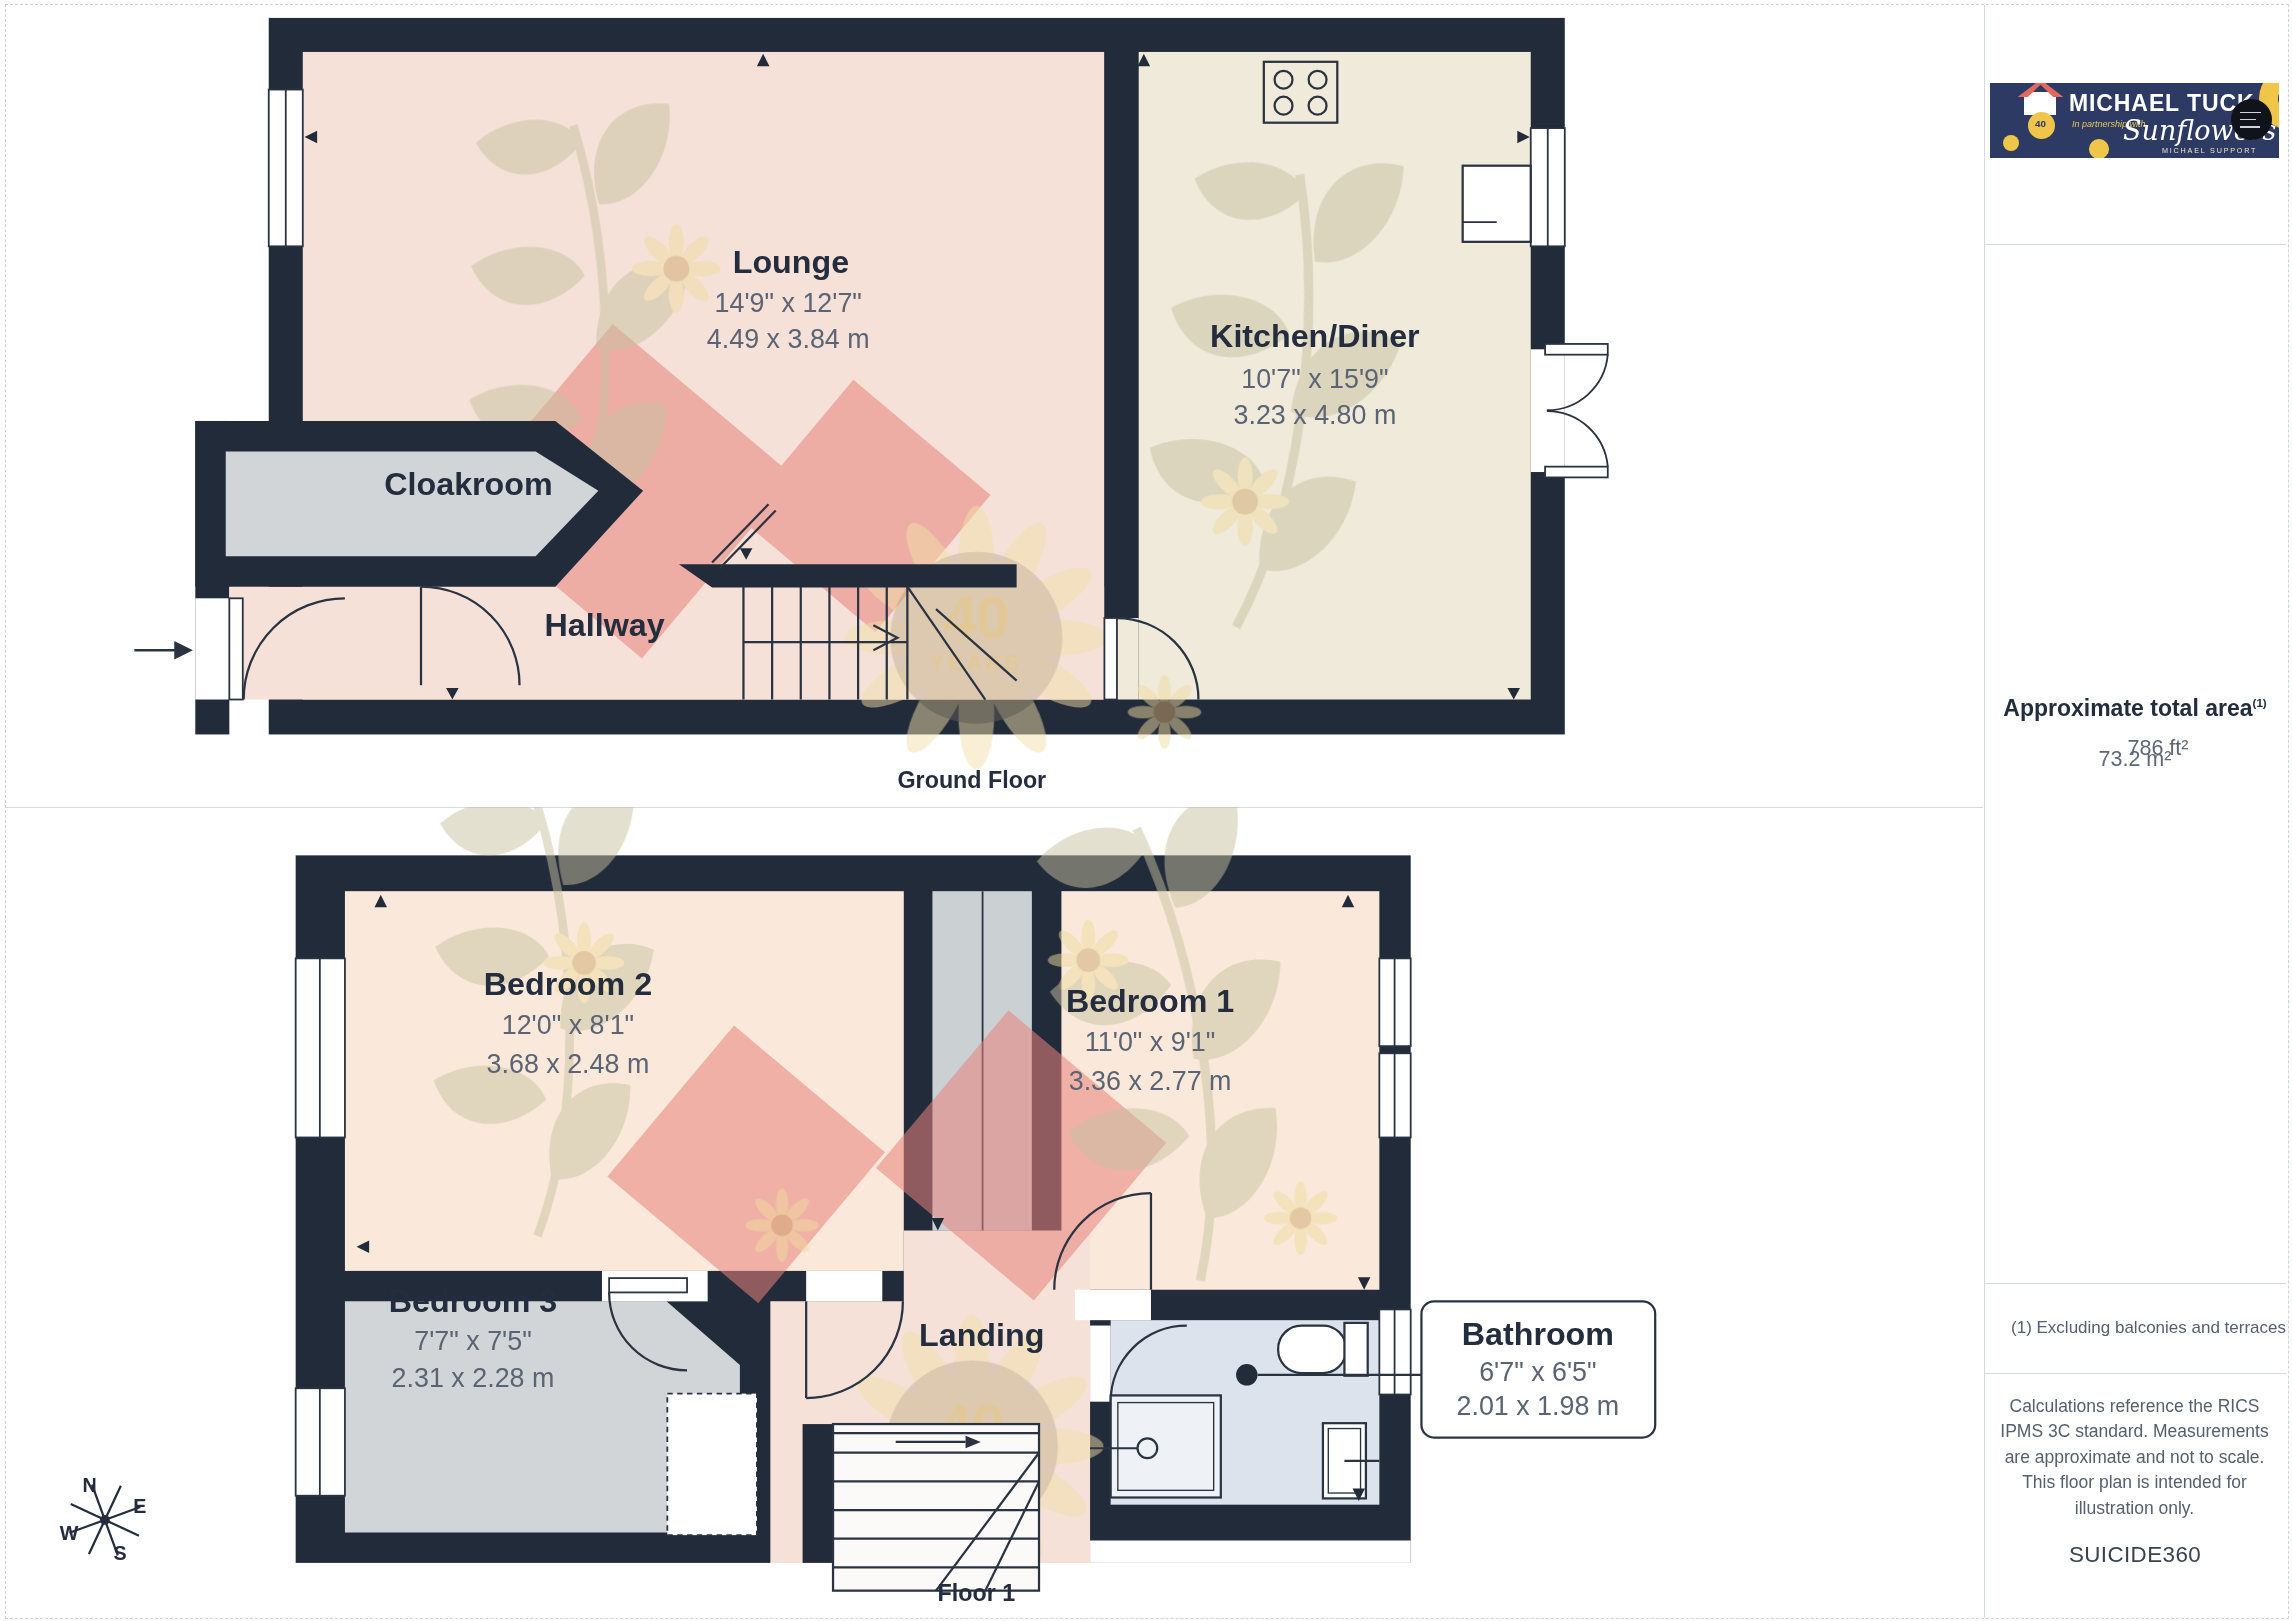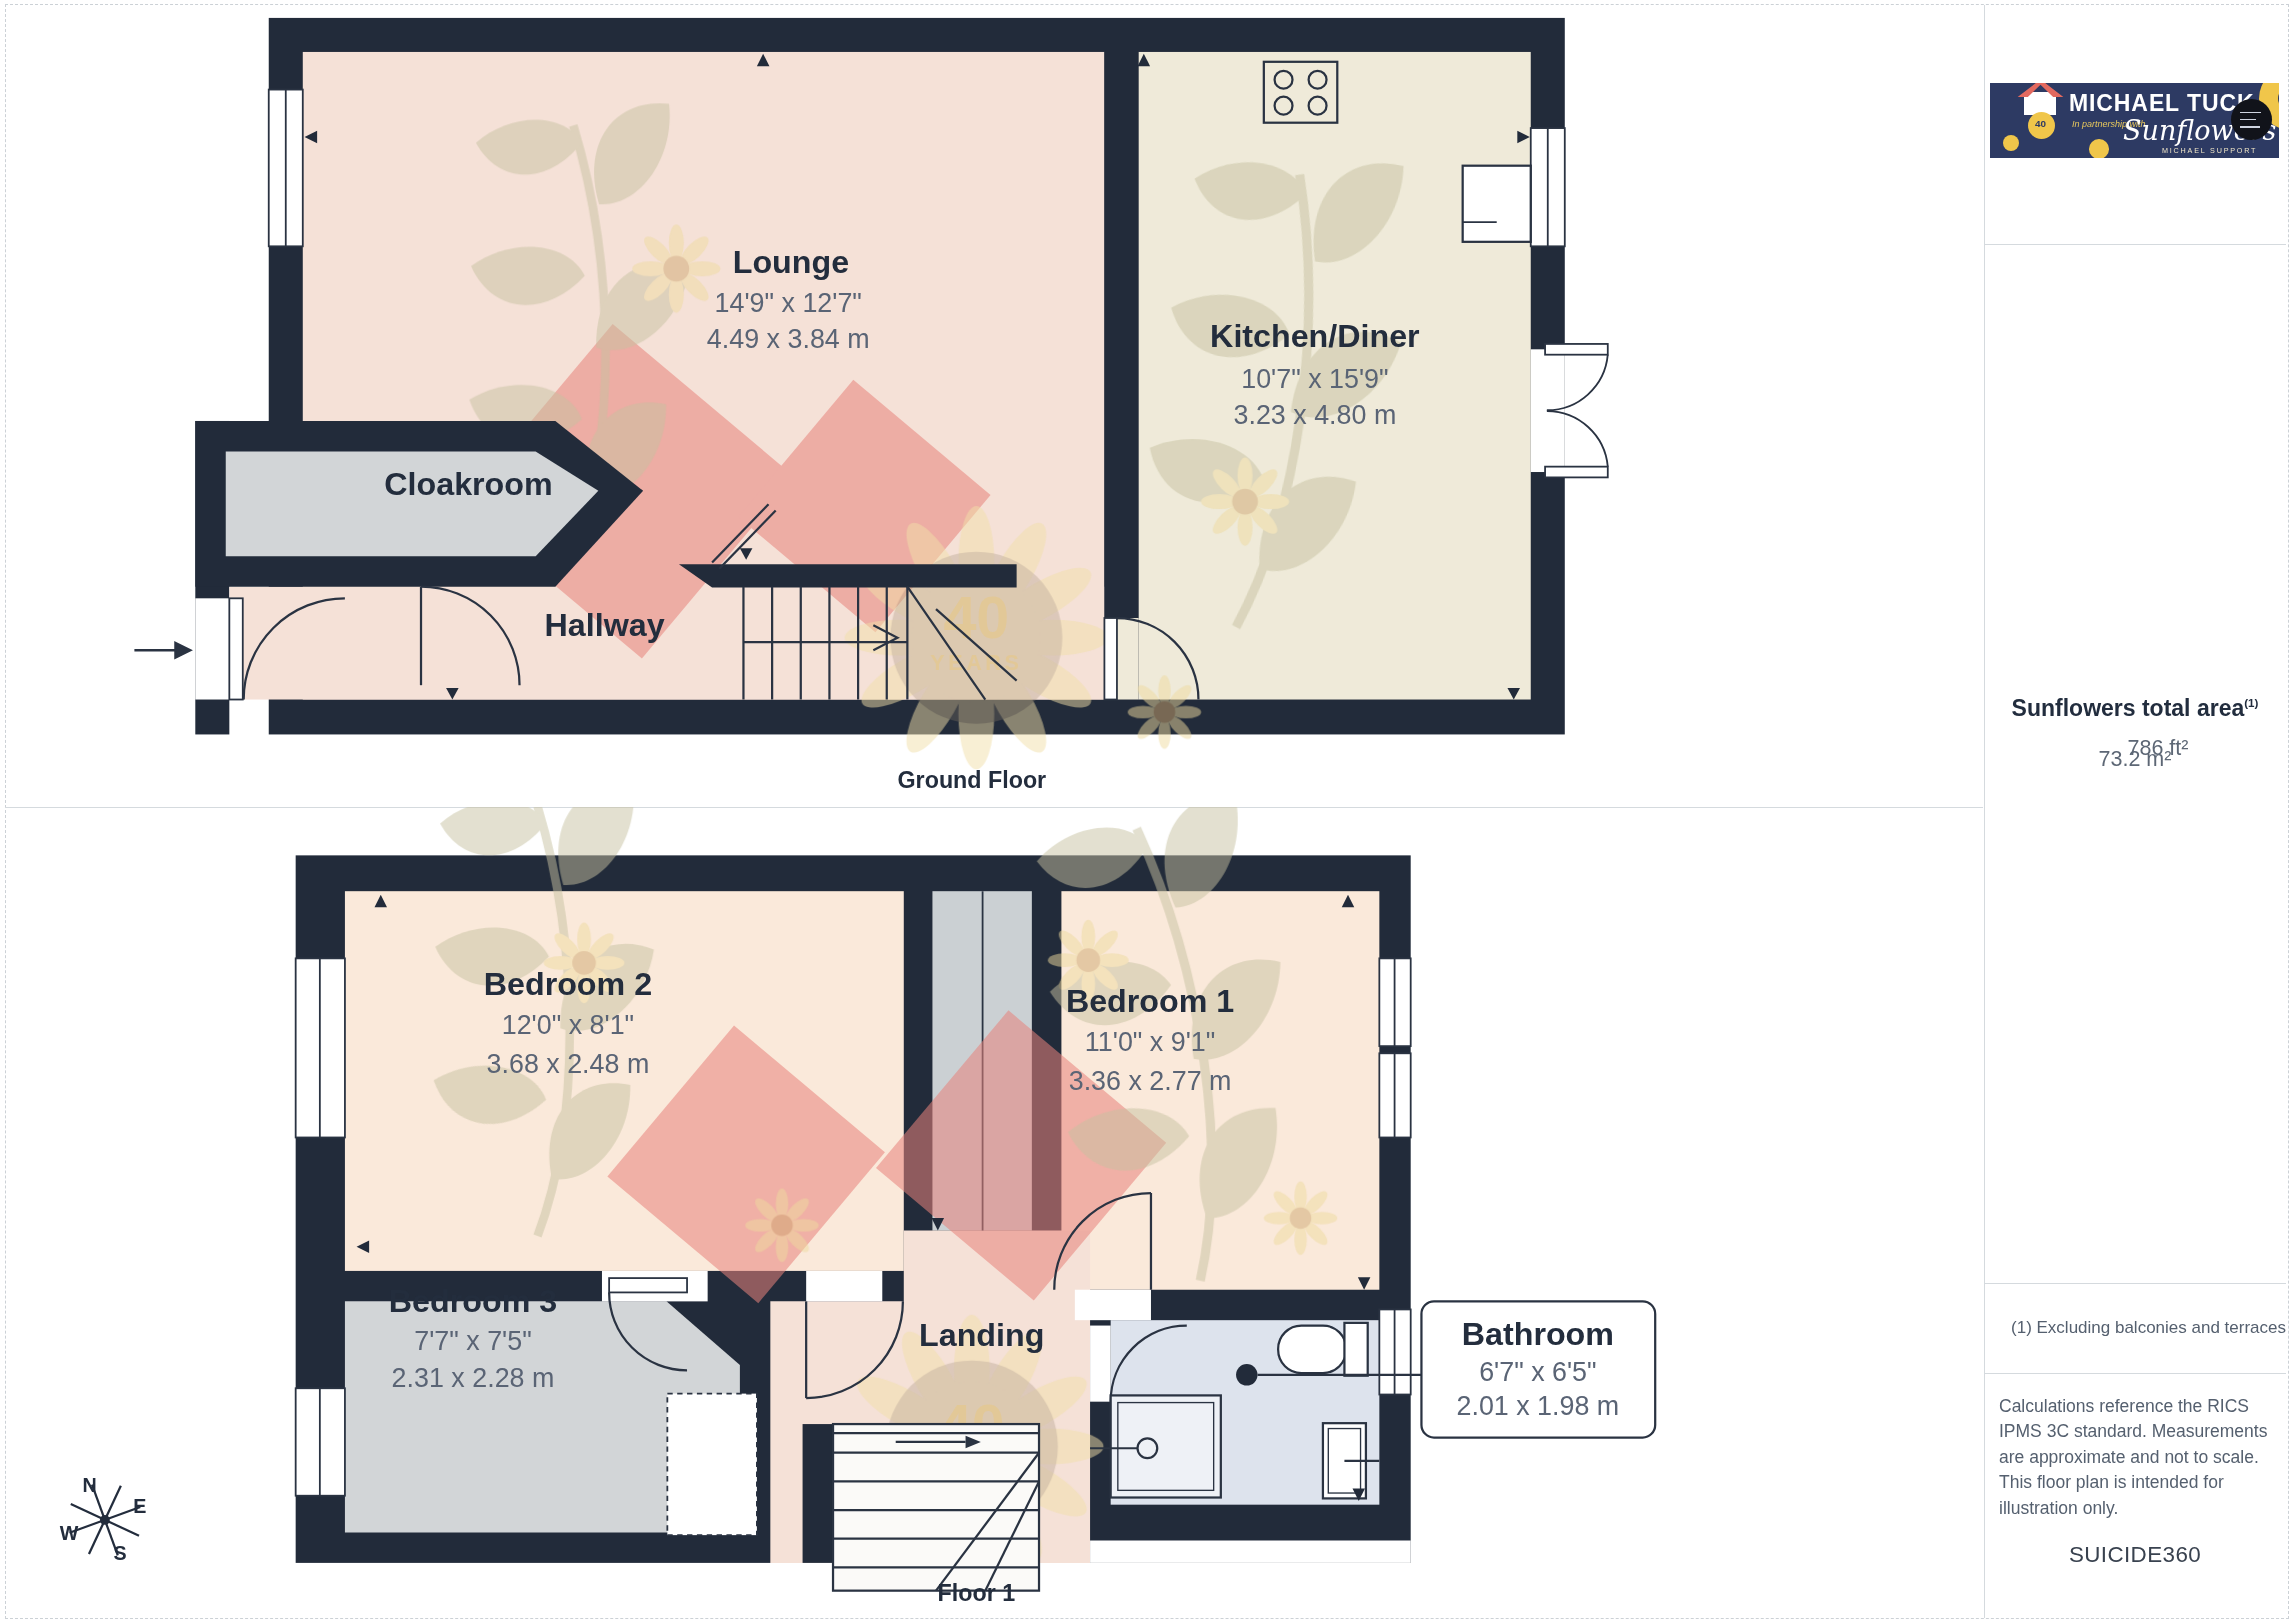--- a/index.html
+++ b/index.html
@@ -31,21 +31,21 @@
   .logo-sun{position:absolute;border-radius:50%;background:#f0c64a;}
   .logo-sun-core{position:absolute;border-radius:50%;background:#2d3a63;}
   .logo-badge{position:absolute;right:7.2px;top:16px;width:41px;height:41px;border-radius:50%;background:#11131a;}
   .logo-badge i{position:absolute;left:9px;height:1.8px;background:#cfd4e0;display:block;}
   .sb-center{left:1984px;width:302px;text-align:center;color:#5d6775;}
   #area-title{top:695px;font-size:23px;font-weight:bold;color:#222d3e;}
   #area-title sup{font-size:11.6px;}
   #area-imperial{top:736px;font-size:21.5px;padding-left:23px;}
   #area-metric{top:747px;font-size:21.5px;}
   #footnote{top:1318px;font-size:17px;color:#55606f;text-align:right;}
-  #disclaimer{left:1999px;top:1394px;width:271px;font-size:17.5px;line-height:1.45;color:#55606f;}
+  #disclaimer{left:1999px;top:1394px;width:271px;text-align:center;font-size:17.5px;line-height:1.45;color:#55606f;}
   #brand{top:1542px;font-size:22.4px;color:#39424f;letter-spacing:0.4px;}
   #brand b{font-weight:normal;}
 </style>
 </head>
 <body>
 
 <div class="abs" id="outer-border"></div>
 <div class="abs" id="panel-divider"></div>
 <div class="abs" id="sidebar-vline"></div>
 
@@ -372,21 +372,21 @@
   <div class="logo-script">Sunflowers</div>
   <div class="logo-sub">MICHAEL SUPPORT</div>
   <div class="logo-badge">
     <i style="top:12.5px;width:21.5px"></i>
       <i style="top:19.7px;width:16px"></i>
       <i style="top:27px;width:19.7px"></i>
   </div>
 </div>
 
 <div class="abs sb-center" id="area-title">
-  <span>Sunflowers total area</span><sup>(1)</sup>
+  <span>Approximate total area</span><sup>(1)</sup>
 </div>
 <div class="abs sb-center" id="area-imperial">786 ft²</div>
 <div class="abs sb-center" id="area-metric">73.2 m²</div>
 
 <div class="abs sb-center" id="footnote">(1) Excluding balconies and terraces</div>
 <div class="abs" id="disclaimer">Calculations reference the RICS IPMS 3C standard. Measurements are approximate and not to scale. This floor plan is intended for illustration only.</div>
 <div class="abs sb-center" id="brand">
   <span>SUICIDE</span><b>360</b>
 </div>
 

